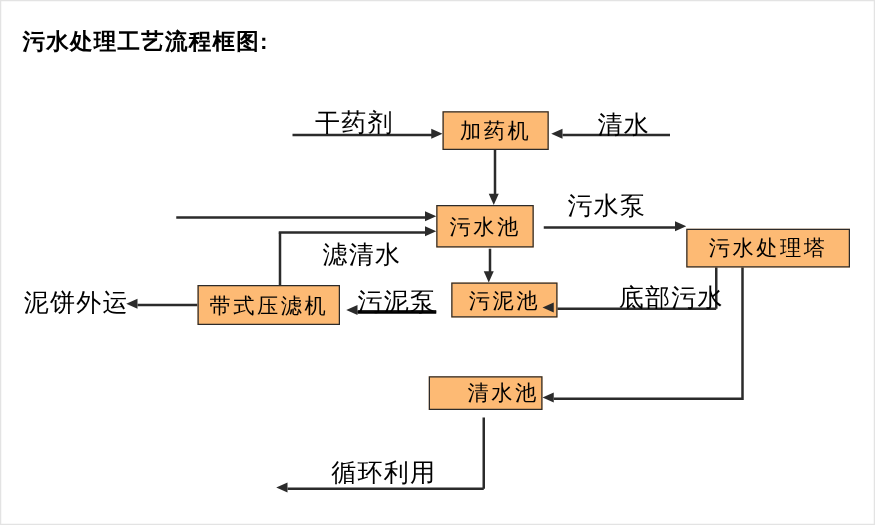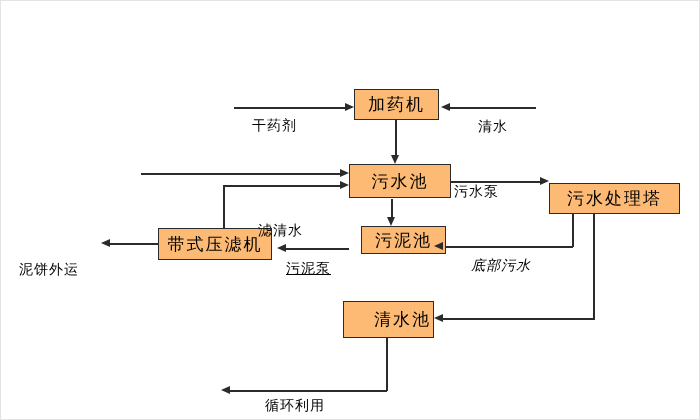--- a/index.html
+++ b/index.html
@@ -32,54 +32,54 @@
     display: flex;
     align-items: center;
     justify-content: center;
     font-size: 17px;
     letter-spacing: 2px;
     white-space: nowrap;
     z-index: 2;
   }
   .lbl {
     position: absolute;
-    font-size: 14px;
+    font-size: 20px;
     letter-spacing: 1px;
     white-space: nowrap;
     z-index: 3;
     background: transparent;
-    margin-top: 32px;
   }
   .hline, .vline { position: absolute; background: #2b2b2b; z-index: 1; }
   .hline { height: 1.5px; }
   .vline { width: 1.5px; }
   .arr { position: absolute; width: 0; height: 0; z-index: 2; }
   .arr.right { border-top: 4.5px solid transparent; border-bottom: 4.5px solid transparent; border-left: 9px solid #2b2b2b; }
   .arr.left  { border-top: 4.5px solid transparent; border-bottom: 4.5px solid transparent; border-right: 9px solid #2b2b2b; }
   .arr.down  { border-left: 4.5px solid transparent; border-right: 4.5px solid transparent; border-top: 9px solid #2b2b2b; }
 </style>
 </head>
 <body>
 
 <div id="canvas">
 
+  <div class="title">污水处理工艺流程框图:</div>
 
   <div class="node" style="left:353px; top:88px;  width:85px;  height:31px;">加药机</div>
-  <div class="node" style="left:348px; top:163px; width:102px;  height:34px;">污水池</div>
+  <div class="node" style="left:348px; top:163px; width:78px;  height:34px;">污水池</div>
   <div class="node" style="left:548px; top:182px; width:131px; height:31px;">污水处理塔</div>
   <div class="node" style="left:348px; top:225px; width:85px;  height:28px;margin-left:12px;">污泥池</div>
   <div class="node" style="left:157px; top:227px; width:114px; height:32px;">带式压滤机</div>
-  <div class="node" style="left:342px; top:300px; width:91px;  height:37px;padding-left:28px;">清水池</div>
+  <div class="node" style="left:342px; top:300px; width:91px;  height:27px;padding-left:28px;">清水池</div>
 
   <div class="lbl" style="left:251px; top:84px;">干药剂</div>
   <div class="lbl" style="left:477px; top:85px;">清水</div>
   <div class="lbl" style="left:453px; top:150px;">污水泵</div>
   <div class="lbl" style="left:257px; top:189px;">滤清水</div>
   <div class="lbl" style="left:285px; top:227px;text-decoration:underline;">污泥泵</div>
-  <div class="lbl" style="left:470px; top:224px;font-style:italic;">底部污水</div>
+  <div class="lbl" style="left:494px; top:224px;">底部污水</div>
   <div class="lbl" style="left:18px;  top:228px;">泥饼外运</div>
   <div class="lbl" style="left:264px; top:364px;">循环利用</div>
 
   <div class="hline" style="left:233px; top:106px; width:114px;"></div>
   <div class="arr right" style="left:344px; top:102px;"></div>
 
   <div class="hline" style="left:449px; top:106px; width:86px;"></div>
   <div class="arr left" style="left:440px; top:102px;"></div>
 
   <div class="vline" style="left:394px; top:119px; height:37px;"></div>

